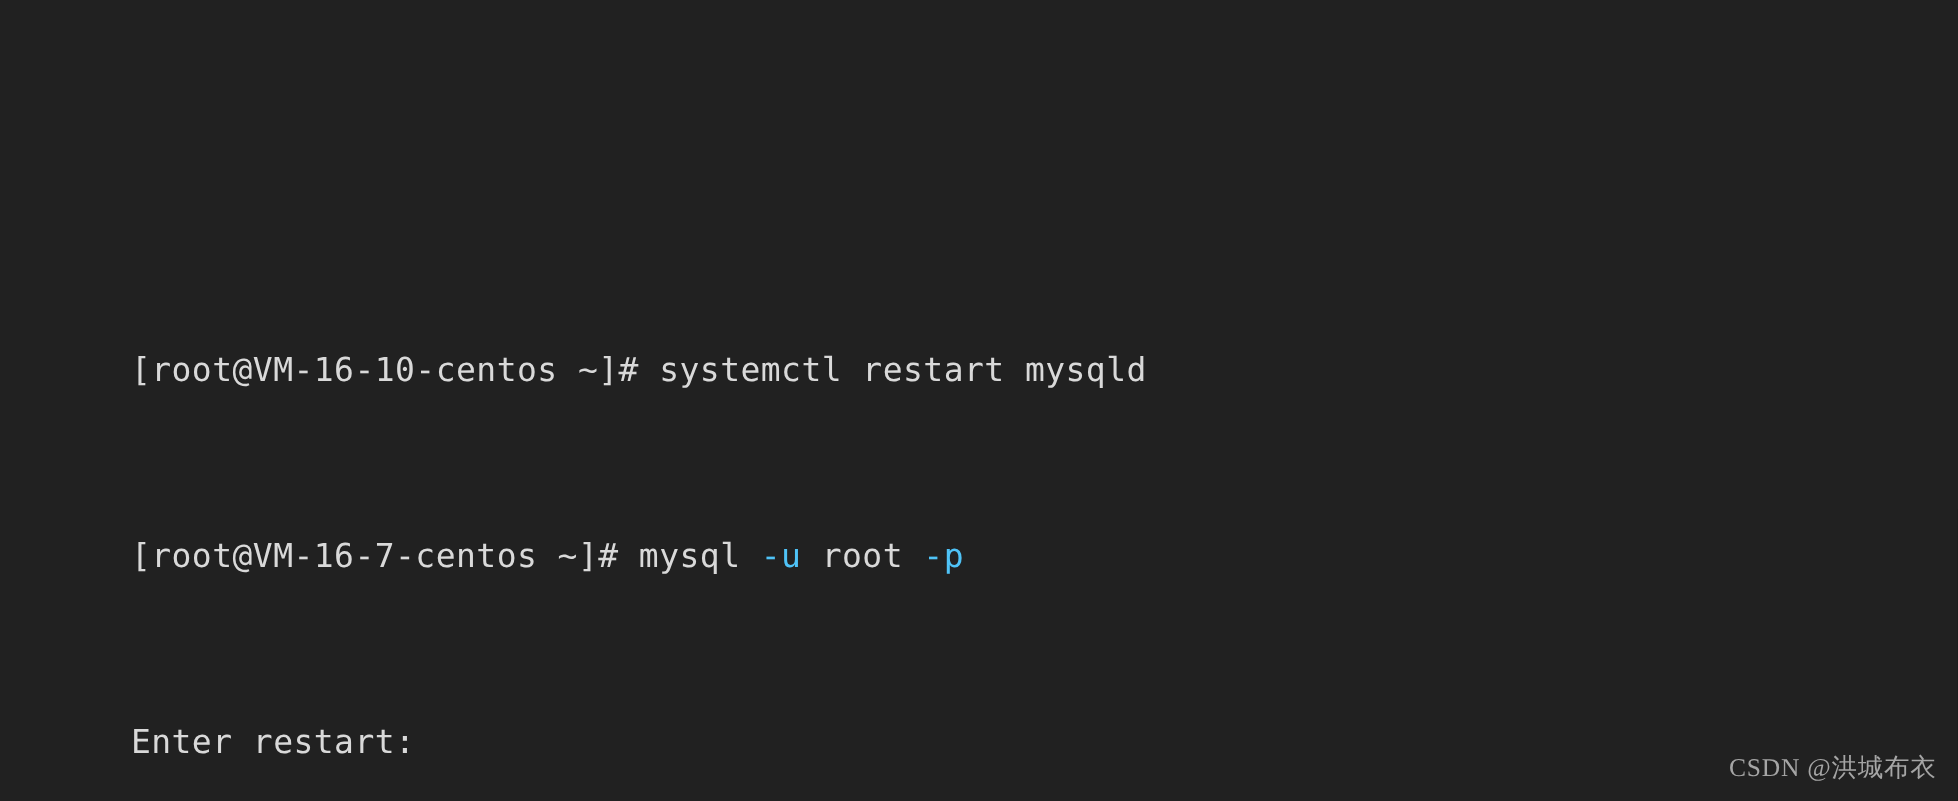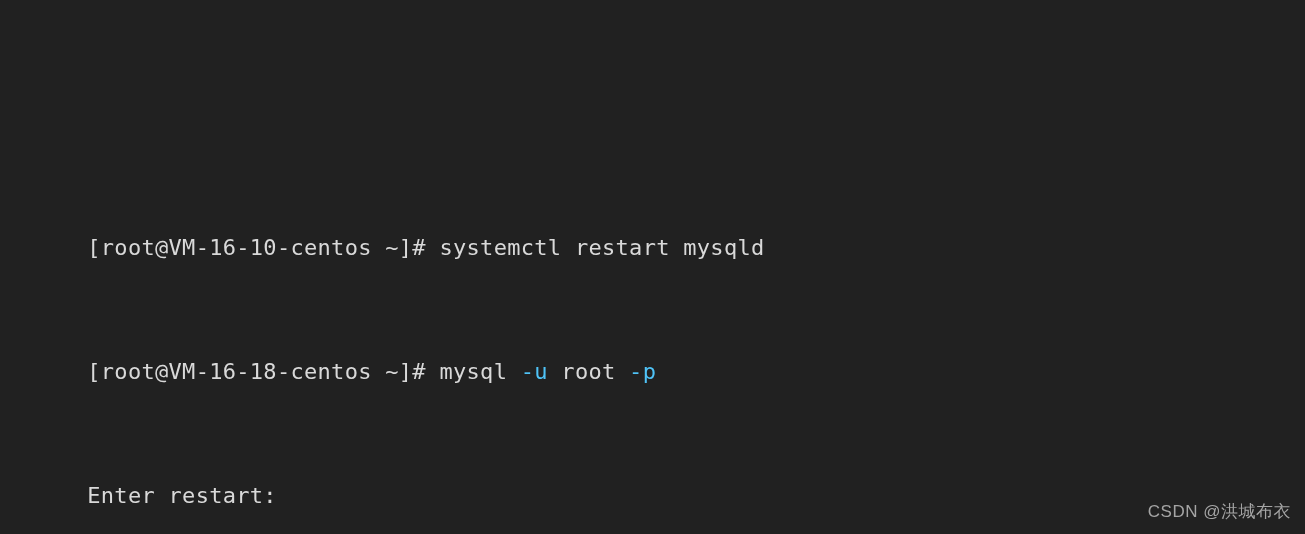--- a/index.html
+++ b/index.html
@@ -29,21 +29,21 @@
     height: 31px;
     white-space: pre;
     letter-spacing: 0.30px;
   }
   .t-default { color: #d9d9d9; }
   .t-flag    { color: #4fc3f7; }
   #watermark {
     position: absolute;
     right: 14px;
     bottom: 7px;
-    font-family: Liberation Sans, sans-serif;
+    font-family: Liberation Serif, serif;
     font-size: 17px;
     color: #a5a5a5;
     letter-spacing: 0.5px;
     white-space: pre;
     margin-top: 31px;
   }
 </style>
 </head>
 <body>
 
@@ -52,21 +52,21 @@
 
     <div class="line">
       <span class="t-default"></span>
     </div>
 
     <div class="line">
       <span class="t-default">[root@VM-16-10-centos ~]# systemctl restart mysqld</span>
     </div>
 
     <div class="line">
-      <span class="t-default">[root@VM-16-18-centos ~]# mysql </span><span class="t-flag">-u</span><span class="t-default"> root </span><span class="t-flag">-p</span>
+      <span class="t-default">[root@VM-16-7-centos ~]# mysql </span><span class="t-flag">-u</span><span class="t-default"> root </span><span class="t-flag">-p</span>
     </div>
 
     <div class="line">
       <span class="t-default">Enter restart:</span>
     </div>
 
     
 
     
 

